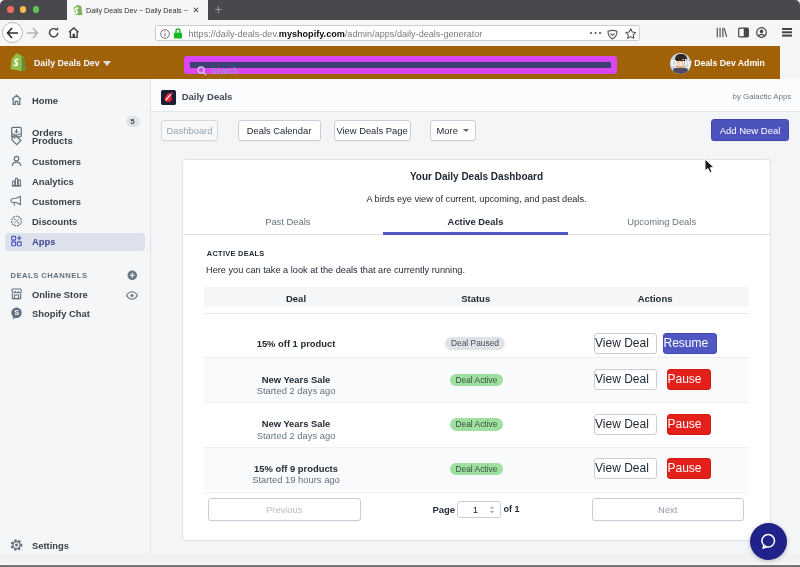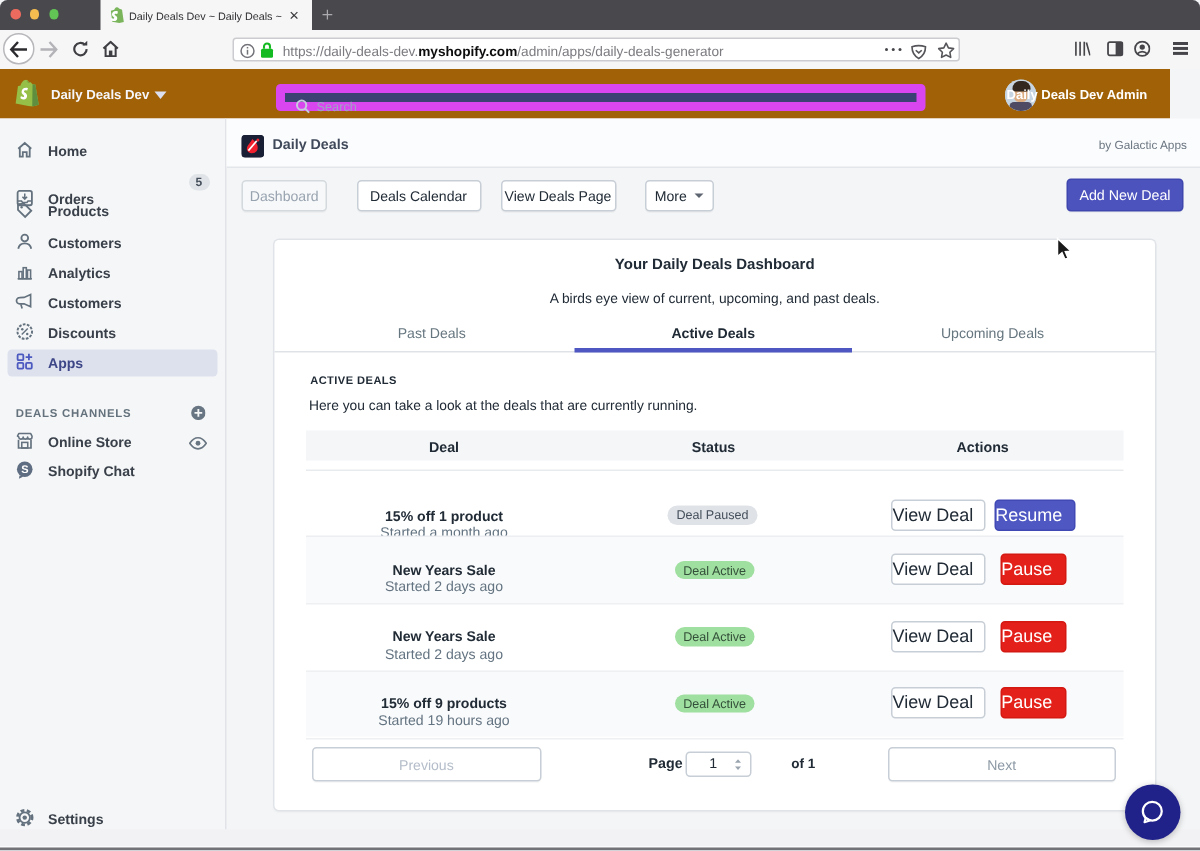--- a/index.html
+++ b/index.html
@@ -78,21 +78,21 @@
 .rbtn { position:absolute; border-radius:3px; font-size:12px; height:21px; line-height:19.5px; }
 .rbtn-view { left:390.5px; width:62.5px; background:#fff; border:1px solid #c7ced6; color:#212b36; }
 .rbtn-resume { left:459px; width:54px; background:#4f58c2; border:1px solid #4149b4; color:#fff; }
 .rbtn-pause { left:463px; width:44.5px; background:#e32019; border:1px solid #d41913; color:#fff; }
 .rborder { position:absolute; left:20.5px; width:545px; height:1px; background:#eef0f2; }
 
 #pgprev { left:25px; top:338px; width:152.5px; height:23.5px; line-height:22px; color:#b4bdc9; }
 #pgnext { left:408.5px; top:338px; width:152.5px; height:23.5px; line-height:22px; color:#8d99a5; }
 #pglbl { left:249.4px; top:344px; font-size:9.5px; font-weight:bold; color:#212b36; line-height:11px; }
 #pginput { left:273.8px; top:341px; width:44px; height:17.5px; border:1px solid #c7ced6; border-radius:3px; background:#fff; }
-#pgof { left:320.5px; top:344px; font-size:9px; font-weight:bold; color:#212b36; line-height:11px;margin-left:24px; }
+#pgof { left:320.5px; top:344px; font-size:9px; font-weight:bold; color:#212b36; line-height:11px; }
 
 
 #botband1 { left:0; top:553px; width:800px; height:10.5px; background:#f2f2f4; }
 #botband2 { left:0; top:563.5px; width:800px; height:1.8px; background:#fbfbfc; border-radius:0 0 4px 4px;}
 #botband3 { left:0; top:565.3px; width:800px; height:1.7px; background:#737277; }
 
 #chatbtn { left:750px; top:522.5px; width:37px; height:37px; border-radius:50%; background:#21218a; box-shadow:0 1px 4px rgba(0,0,0,.25); }
 </style>
 </head>
 <body>
@@ -315,21 +315,20 @@
   <div class="incard" id="thead">
     <div class="th" style="left:42.5px;">Deal</div>
     <div class="th" style="left:222.2px;">Status</div>
     <div class="th" style="left:401.6px;">Actions</div>
   </div>
   <div class="incard" id="theadline"></div>
 
   <div id="tablerows">
       <div class="row " style="top:162px; height:44.2px;">
     <div class="dtitle" style="top:16.1px;">15% off 1 product</div>
-    <div class="dsub" style="top:27.6px;">Started a month ago</div>
     <div class="pill pill-gray" style="left:241.5px; top:15.900000000000002px;">Deal Paused</div>
     <div class="rbtn rbtn-view" style="top:11.600000000000001px;">View Deal</div>
     <div class="rbtn rbtn-resume" style="top:11.600000000000001px;">Resume</div>
   </div>
       <div class="row rowalt" style="top:198px; height:44.6px;">
     <div class="dtitle" style="top:16.3px;">New Years Sale</div>
     <div class="dsub" style="top:27.8px;">Started 2 days ago</div>
     <div class="pill pill-green" style="left:246px; top:16.1px;">Deal Active</div>
     <div class="rbtn rbtn-view" style="top:11.8px;">View Deal</div>
     <div class="rbtn rbtn-pause" style="top:11.8px;">Pause</div>

